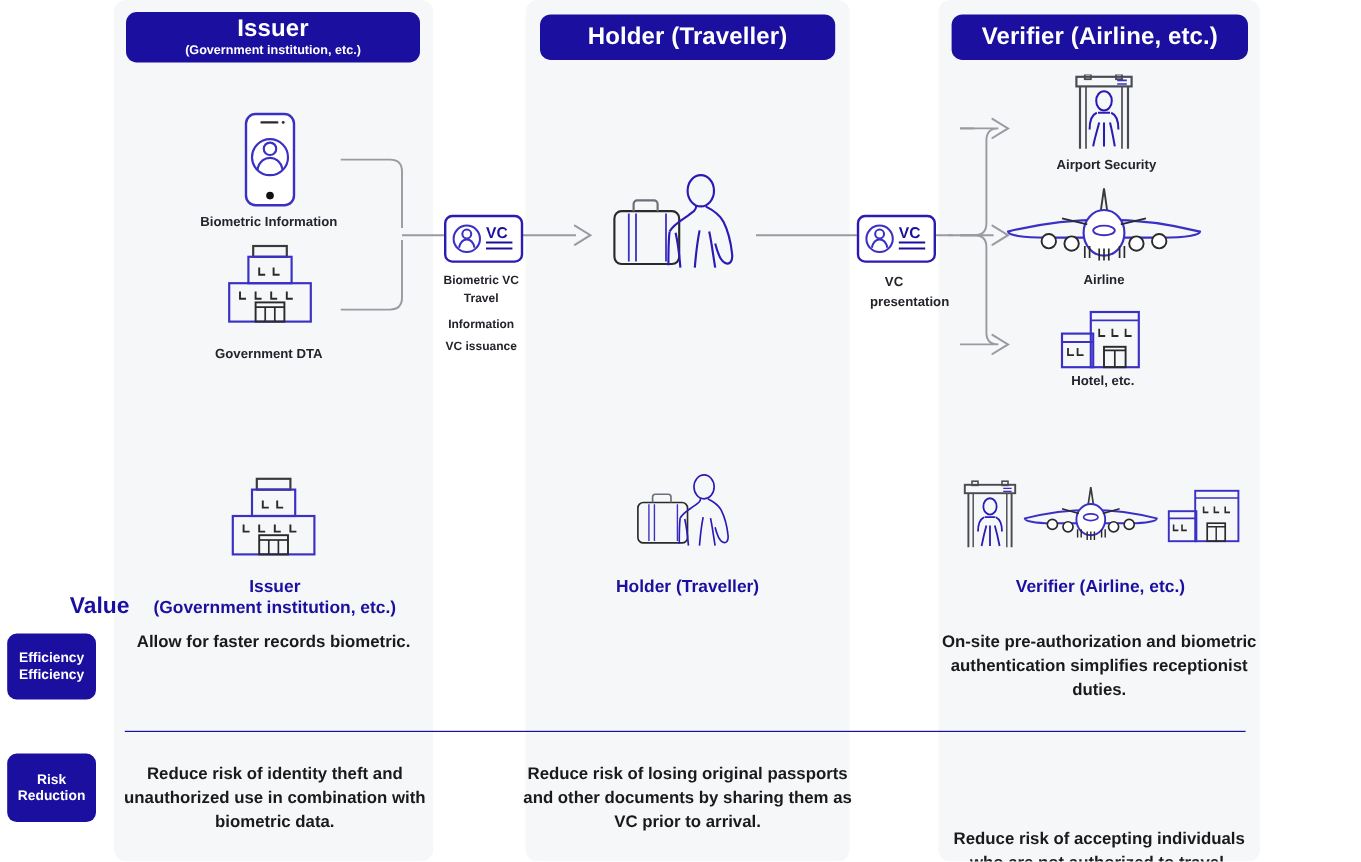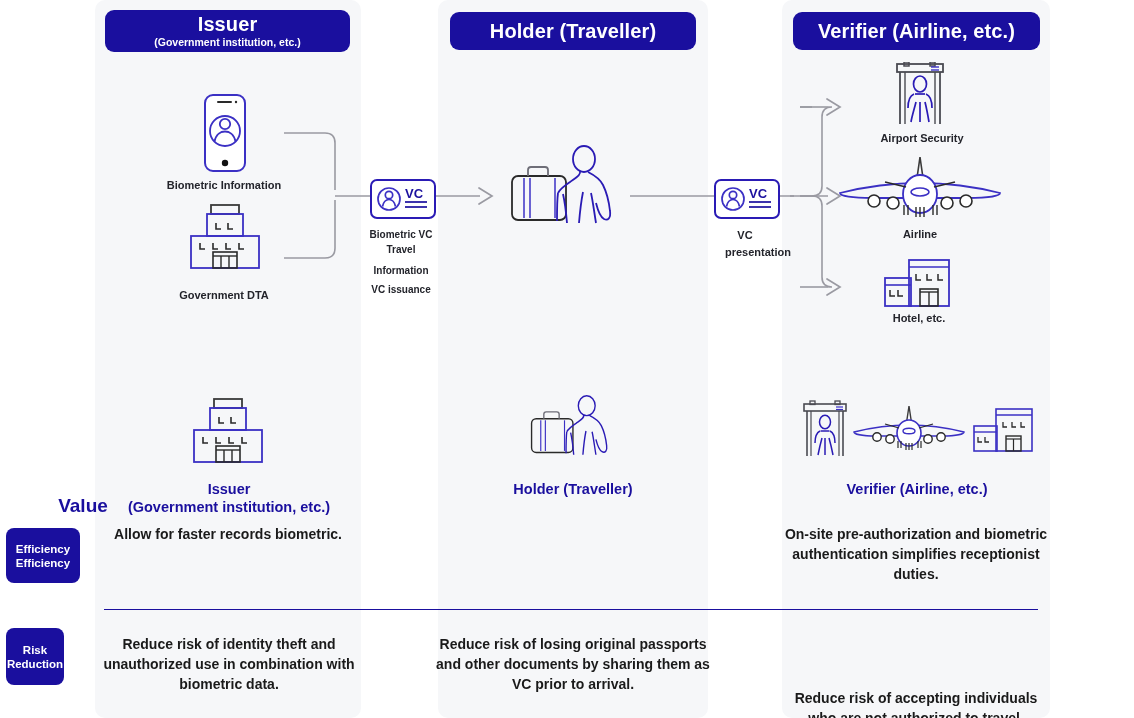--- a/index.html
+++ b/index.html
@@ -58,21 +58,21 @@
   #value-title{
     position:absolute;left:0px;top:495px;width:86px;text-align:center;
     color:#1a0f9e;font-size:19px;font-weight:bold;padding-left:40px;
   }
   .value-badge{
     position:absolute;background:#1a0f9e;border-radius:8px;color:#fff;
     display:flex;align-items:center;justify-content:center;text-align:center;
     font-size:11.5px;font-weight:bold;line-height:14px;
   }
   #badge-oe{left:6px;top:528px;width:74px;height:55px;}
-  #badge-rr{left:6px;top:628px;width:58px;height:57px;}
+  #badge-rr{left:6px;top:628px;width:74px;height:57px;}
 
   
   .col-title{position:absolute;text-align:center;color:#1a0f9e;font-weight:bold;font-size:14.5px;line-height:18px;}
   .col-body{position:absolute;text-align:center;color:#1a1a1a;font-weight:bold;font-size:14px;line-height:20px;}
 
   
   #divider{position:absolute;left:104px;top:609px;width:934px;height:0;border-top:1.5px solid #1a0f9e;}
   .t-12{font-size:10px;line-height:15px;}
   .t-13{font-size:11px;line-height:16px;}
 </style>

